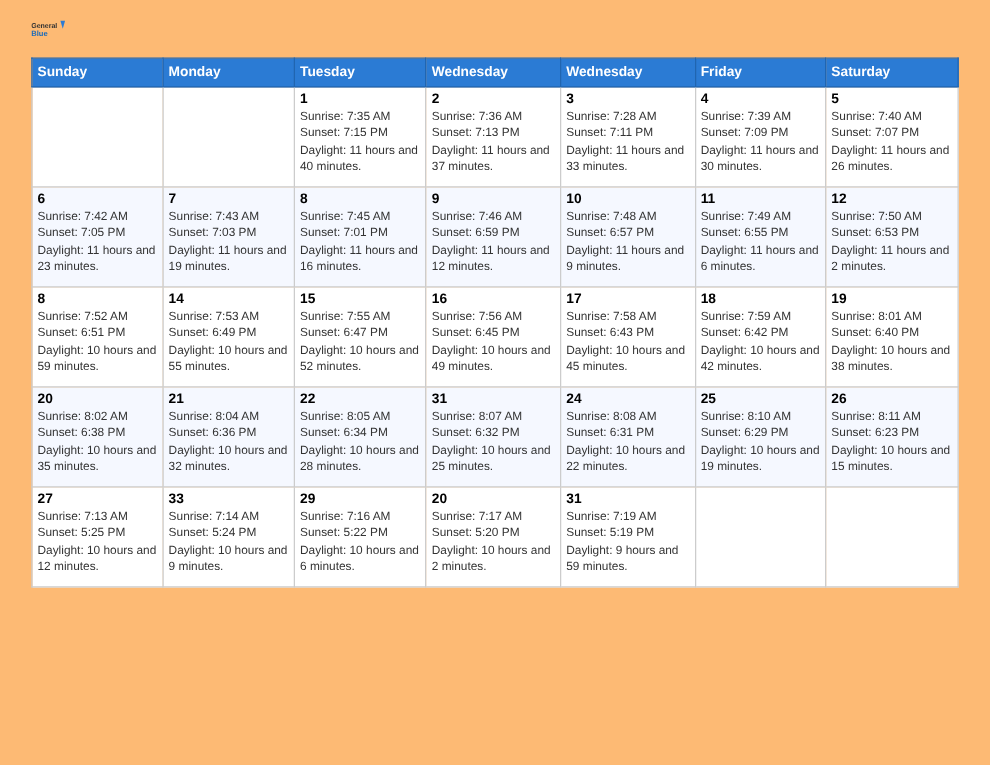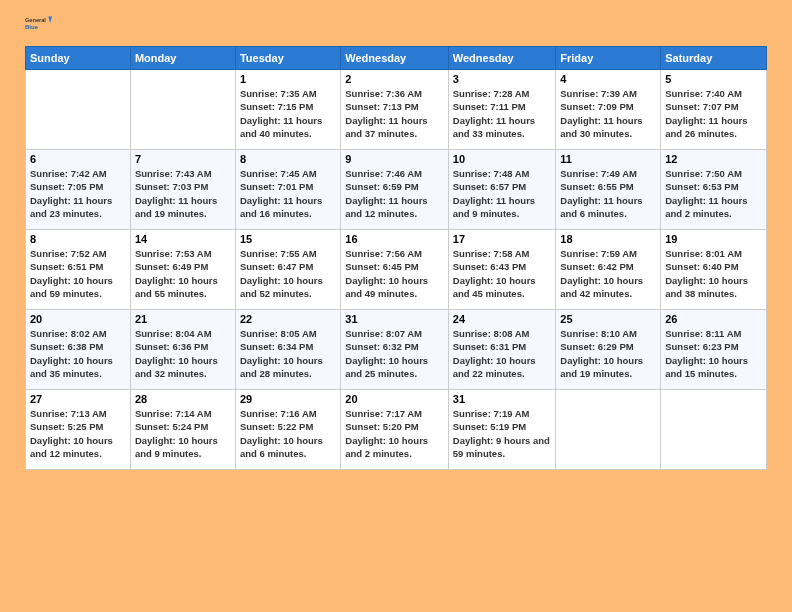--- a/index.html
+++ b/index.html
@@ -70,21 +70,20 @@
     }
     .day-number {
       font-weight: bold;
       font-size: 11px;
       margin-bottom: 2px;
     }
     .day-info {
       font-size: 9.5px;
       color: #333;
       line-height: 1.4;
-      font-weight: bold;
     }
     .empty {
       background: #fff !important;
     }
   </style>
 </head>
 <body>
 
 <div class="page">
   <div class="header">
@@ -281,21 +280,21 @@
           </td>
         </tr>
         <tr>
           <td>
             <div class="day-number">27</div>
             <div class="day-info">Sunrise: 7:13 AM
 Sunset: 5:25 PM
 Daylight: 10 hours and 12 minutes.</div>
           </td>
           <td>
-            <div class="day-number">28</div>
+            <div class="day-number">33</div>
             <div class="day-info">Sunrise: 7:14 AM
 Sunset: 5:24 PM
 Daylight: 10 hours and 9 minutes.</div>
           </td>
           <td>
             <div class="day-number">29</div>
             <div class="day-info">Sunrise: 7:16 AM
 Sunset: 5:22 PM
 Daylight: 10 hours and 6 minutes.</div>
           </td>

